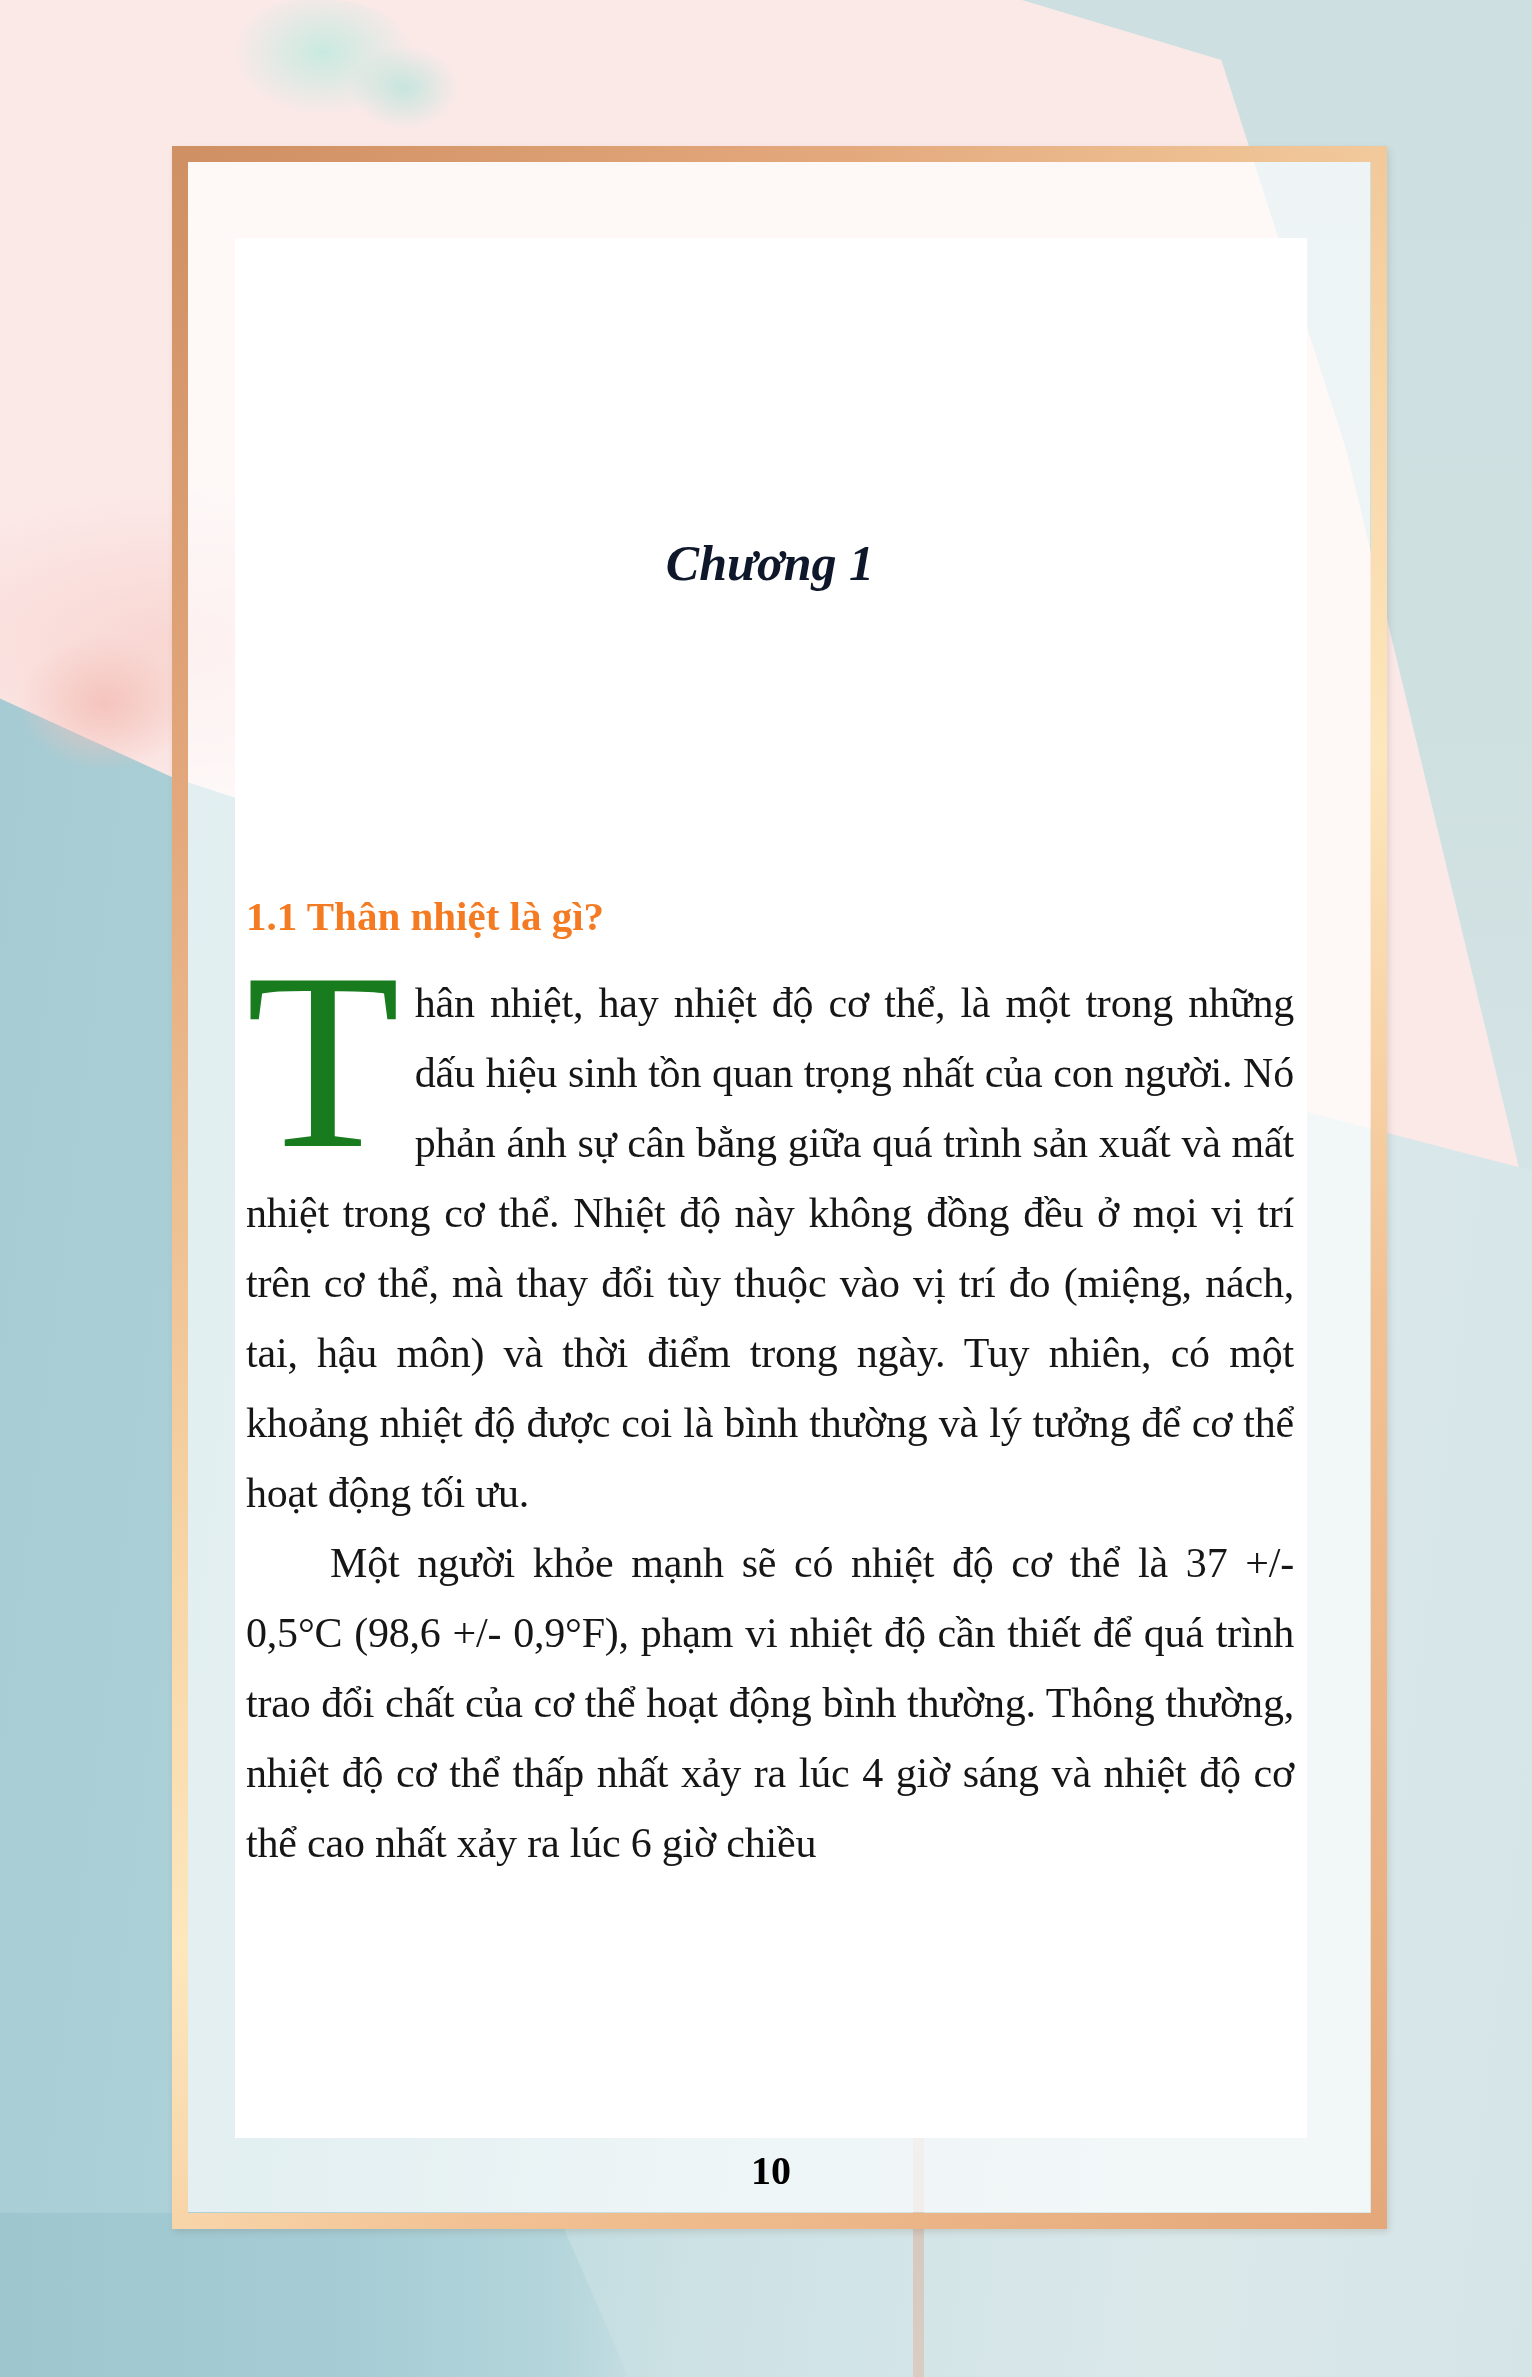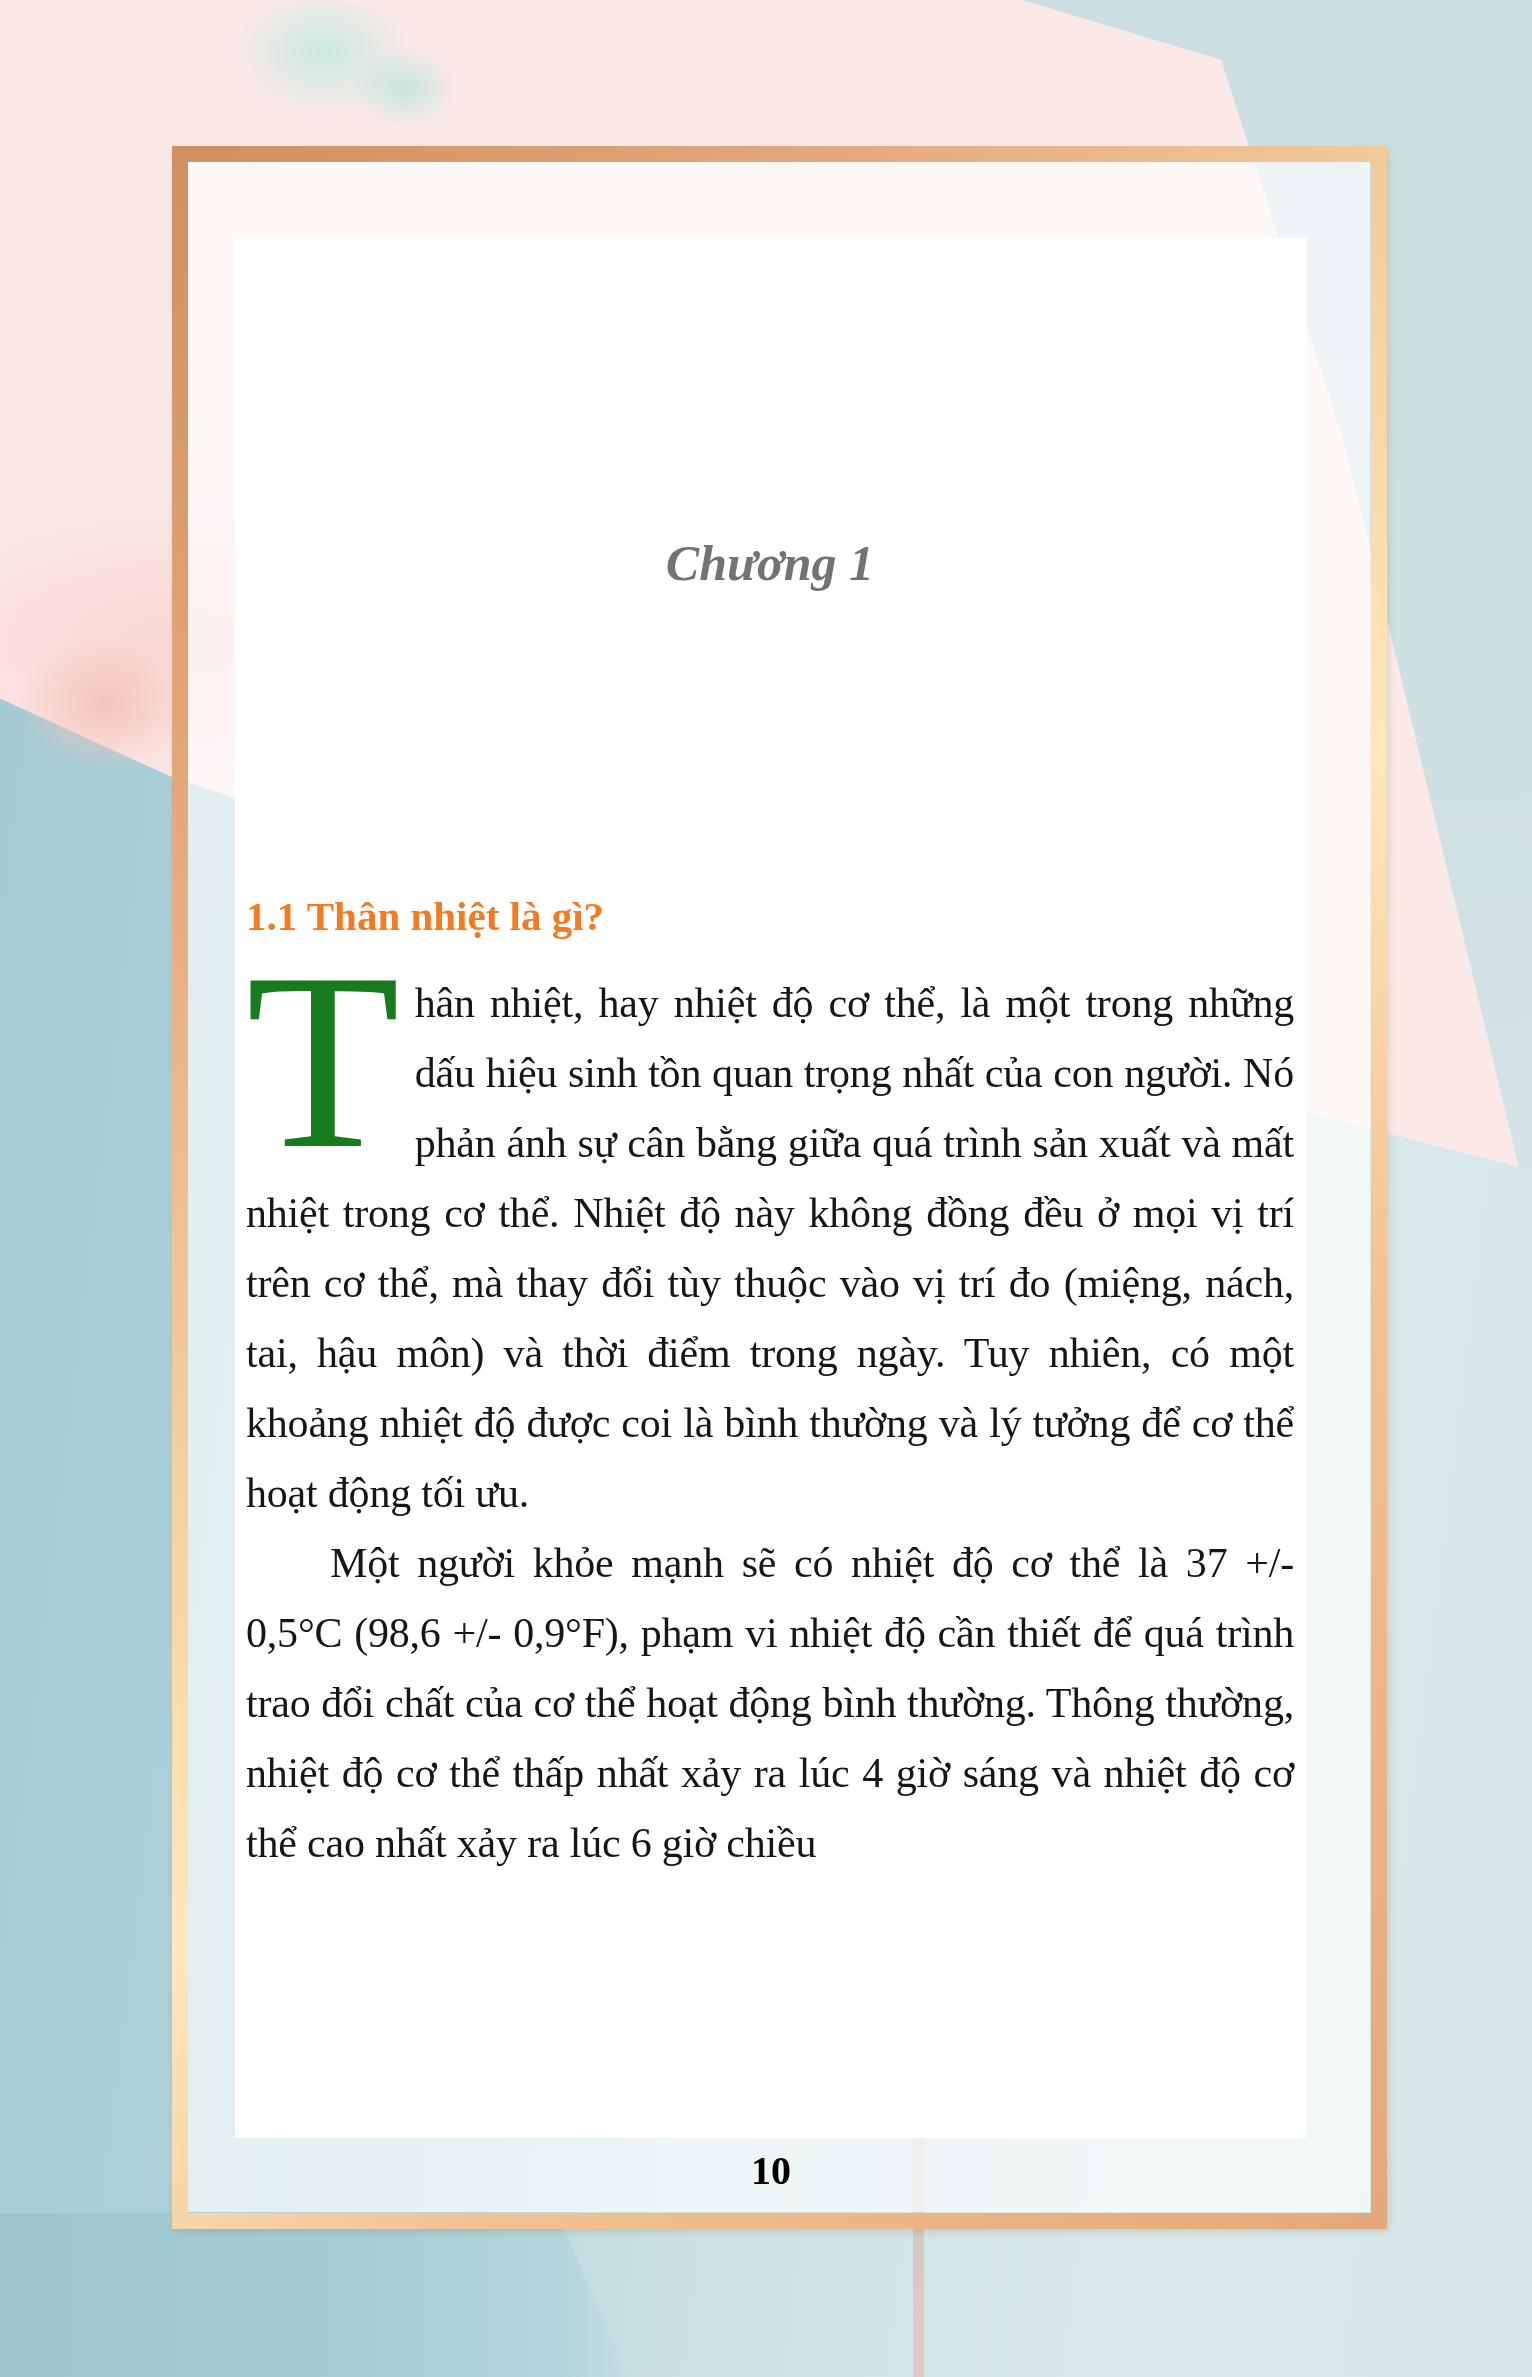--- a/index.html
+++ b/index.html
@@ -93,21 +93,21 @@
   }
 
   .chapter-kicker {
     margin: 0;
     padding-top: 293px;
     text-align: center;
     font-style: italic;
     font-weight: bold;
     font-size: 50px;
     line-height: 64px;
-    color: #737373;
+    color: #0f172a;
   }
   .chapter-title {
     margin: 18px 0 0 0;
     text-align: center;
     font-weight: bold;
     font-size: 59px;
     line-height: 80px;
     color: #1e8726;
   }
   .section-heading {

